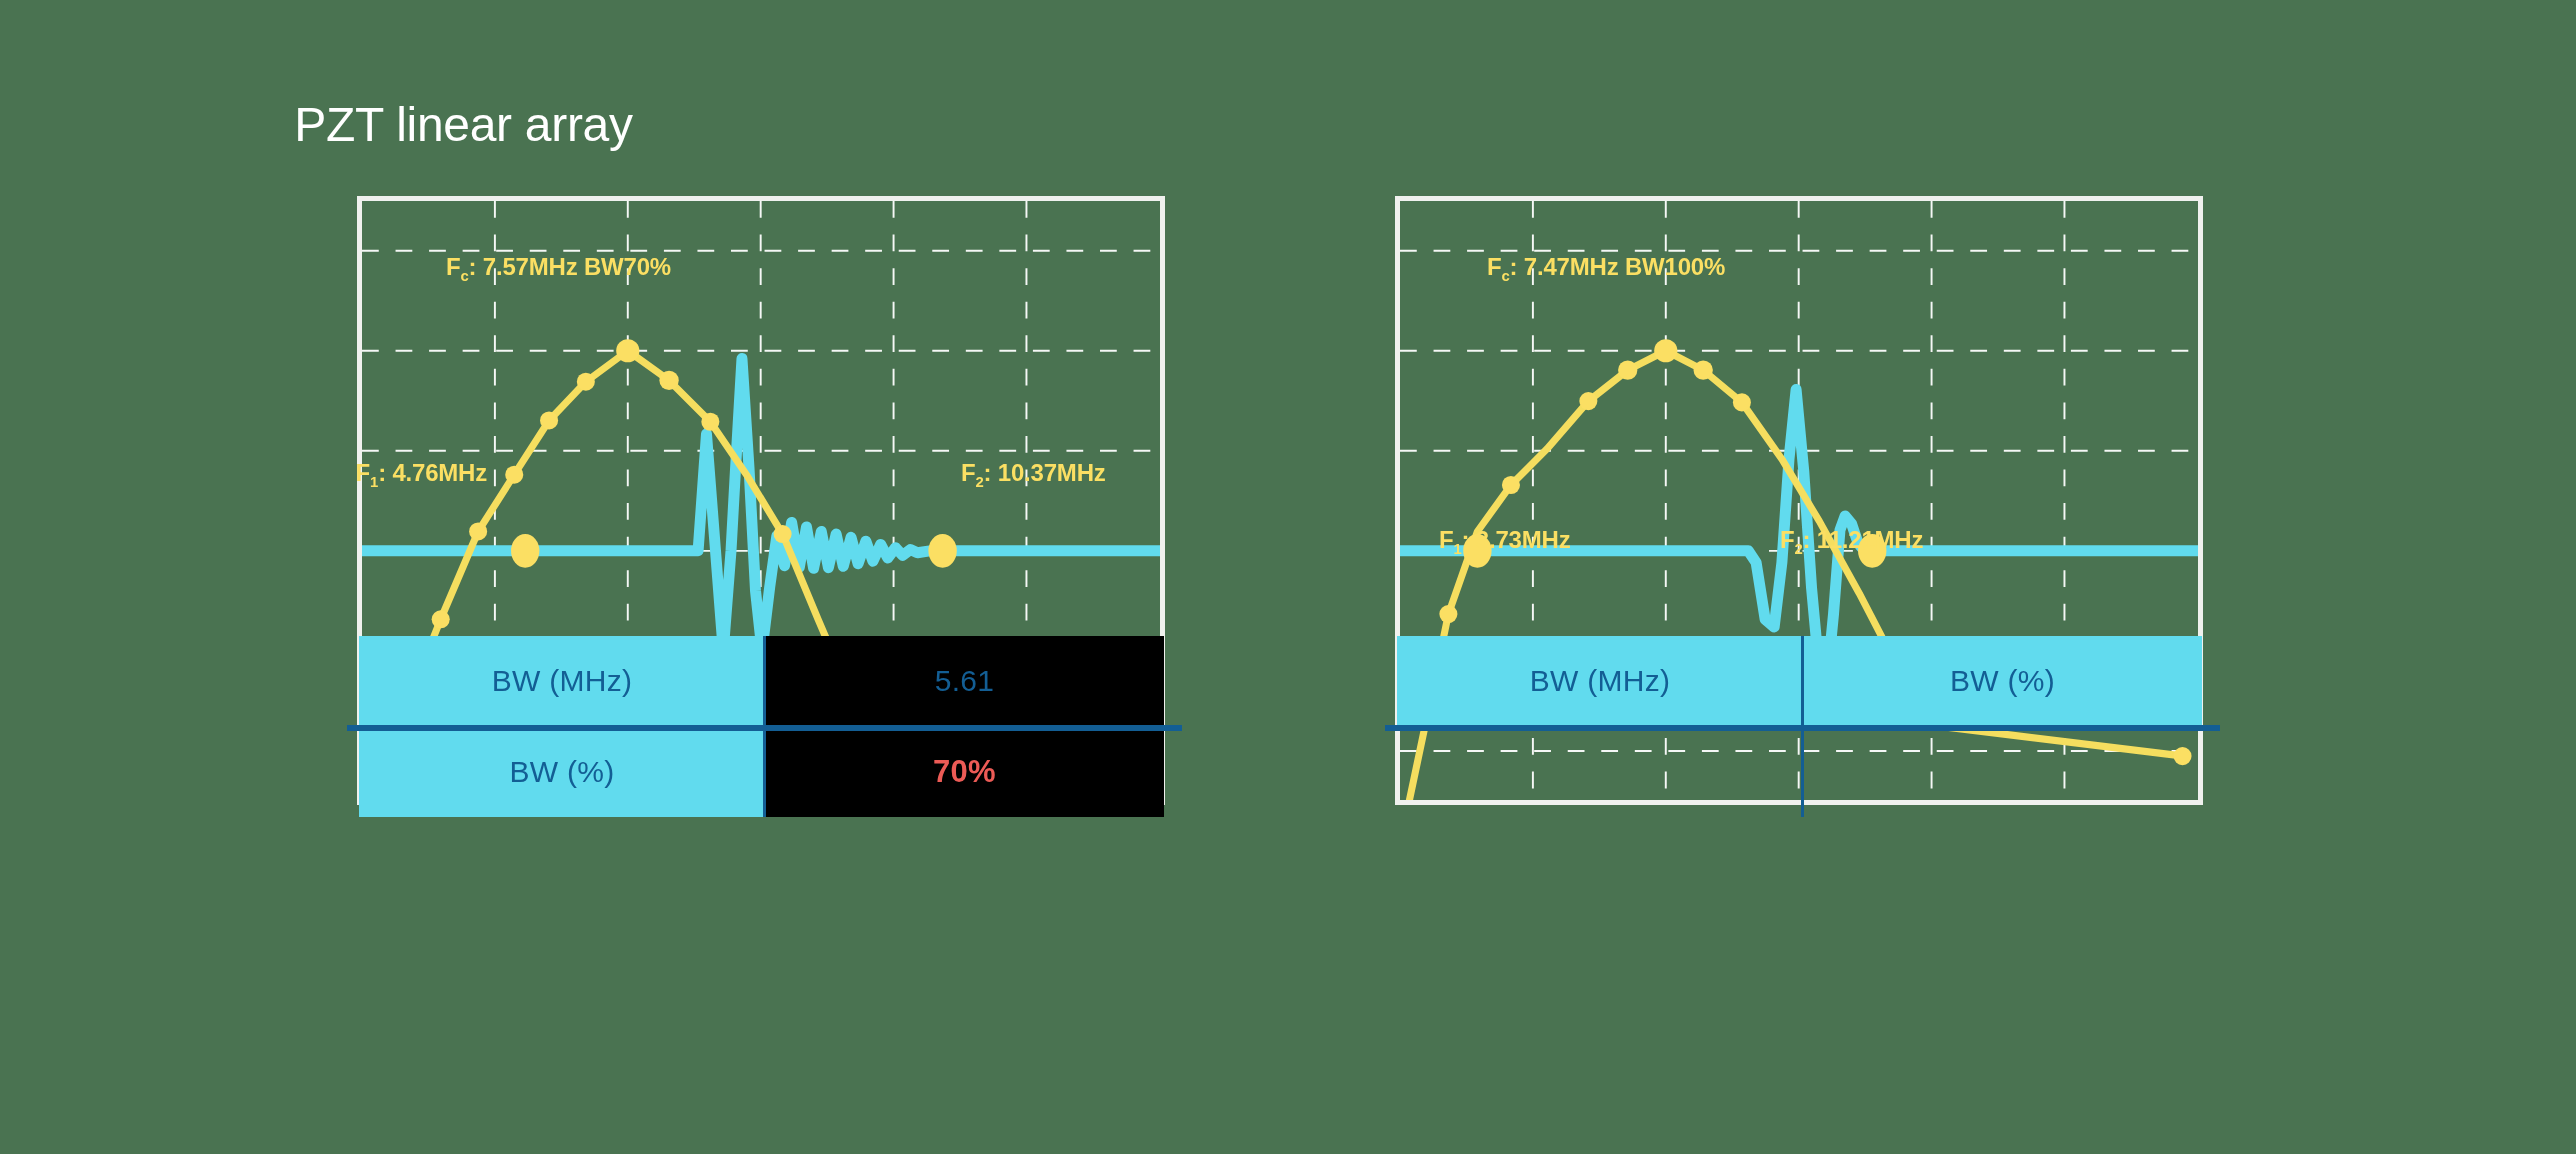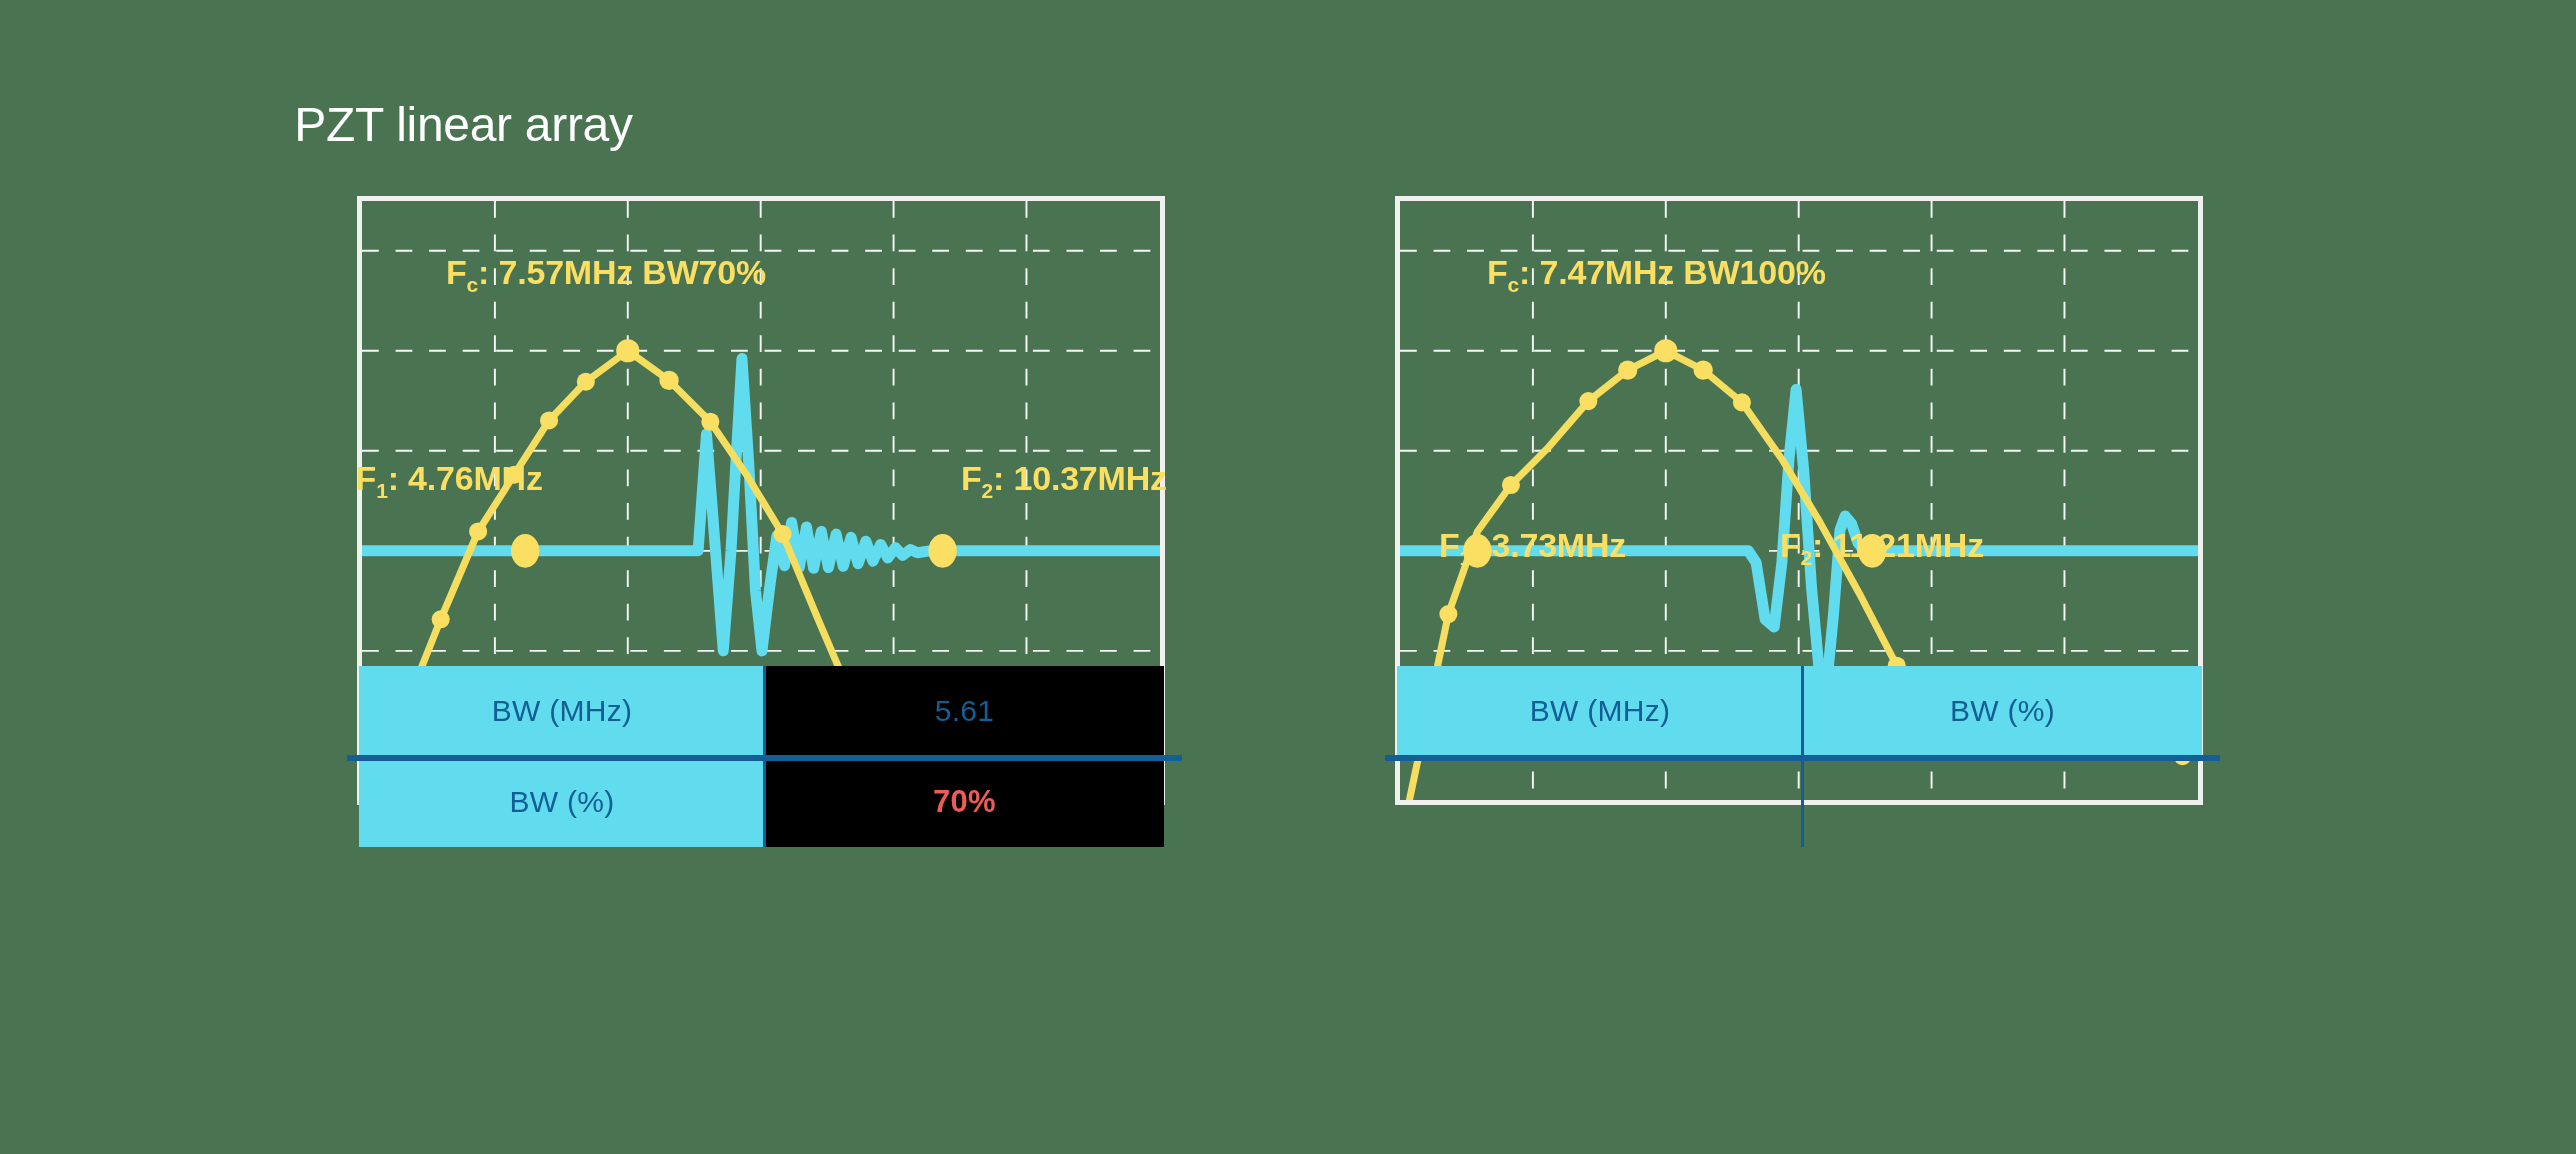--- a/index.html
+++ b/index.html
@@ -45,31 +45,31 @@
     position: absolute;
     inset: 0;
     overflow: hidden;
   }
   .chart-svg { position: absolute; inset: 0; width: 100%; height: 100%; display: block; }
 
   
   .annot {
     position: absolute;
     color: #fbdf63;
-    font-size: 34px;
+    font-size: 24px;
     font-weight: 700;
     white-space: nowrap;
     letter-spacing: -0.2px;
   }
   .annot sub { font-size: 0.62em; }
 
   
   .bw-table {
     position: absolute;
-    top: 666px;
+    top: 636px;
     width: 887px;
     height: 181px;
     display: grid;
     grid-template-columns: 406px 399px;
     grid-template-rows: 1fr 1fr;
   }
   .panel-left .bw-table  { left: 359px; }
   .panel-right .bw-table { left: 357px; }
 
   .cell {

